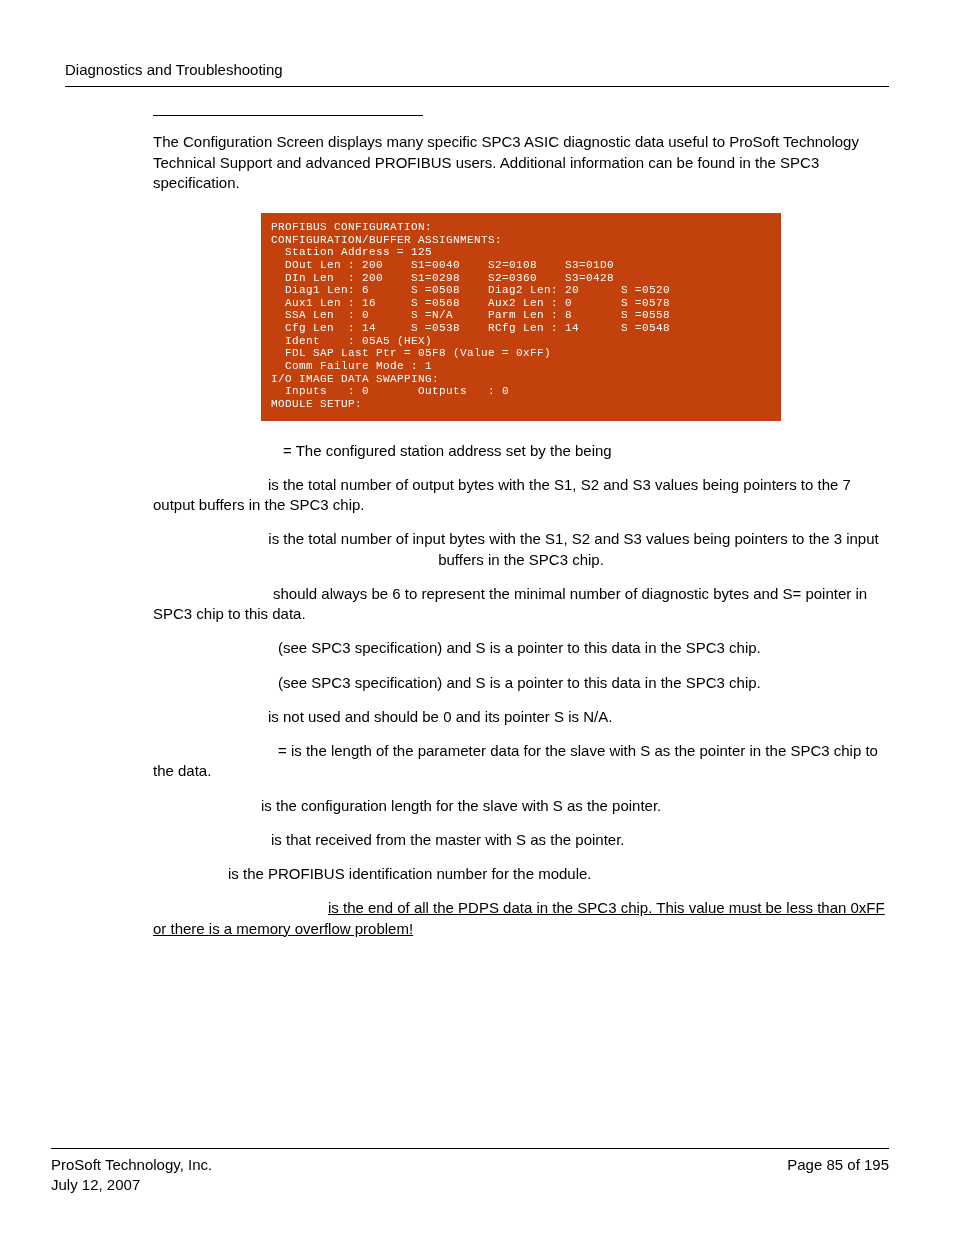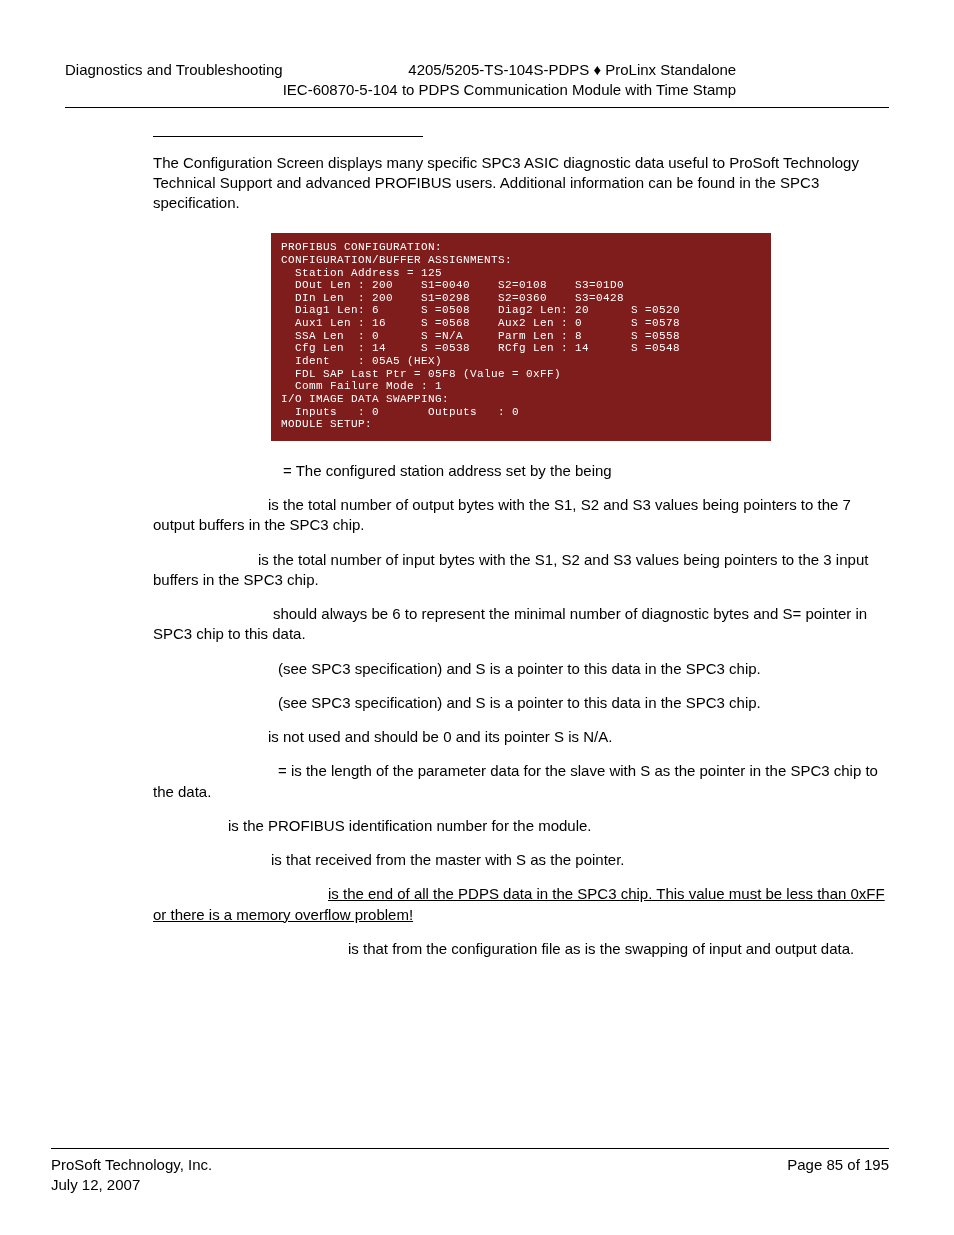--- a/index.html
+++ b/index.html
@@ -41,26 +41,26 @@
     margin: 0 0 16px 0;
   }
   .intro {
     font-size: 15px;
     line-height: 1.35;
     margin-bottom: 20px;
   }
   .terminal {
     margin: 0 auto 20px auto;
     width: 490px;
-    background: #7f1d1d;
+    background: #c2410c;
     color: #fff;
     font-family: "Courier New", monospace;
     font-size: 11px;
     line-height: 1.15;
-    padding: 8px 0 10px 10px;
+    padding: 8px 20px 10px 10px;
     white-space: pre;
     letter-spacing: 0.4px;
   }
   .defs p {
     margin: 0 0 14px 0;
     line-height: 1.35;
   }
   .footer {
     position: absolute;
     bottom: 40px;
@@ -78,24 +78,20 @@
     font-size: 15px;
     line-height: 1.35;
   }
 </style>
 </head>
 <body>
 
 <div class="page">
   <div class="header">
     <div class="header-left">Diagnostics and Troubleshooting</div>
-    <div class="header-right">
-      <div>4205/5205-TS-104S-PDPS ♦ ProLinx Standalone</div>
-      <div>IEC-60870-5-104 to PDPS Communication Module with Time Stamp</div>
-    </div>
   </div>
   <hr class="header-rule">
 
   <div class="content">
     <hr class="small-rule">
     <div class="intro">The Configuration Screen displays many specific SPC3 ASIC diagnostic data useful to ProSoft Technology Technical Support and advanced PROFIBUS users. Additional information can be found in the SPC3 specification.</div>
 
     <div class="terminal">PROFIBUS CONFIGURATION:
 CONFIGURATION/BUFFER ASSIGNMENTS:
   Station Address = 125
@@ -108,30 +104,30 @@
   Ident    : 05A5 (HEX)
   FDL SAP Last Ptr = 05F8 (Value = 0xFF)
   Comm Failure Mode : 1
 I/O IMAGE DATA SWAPPING:
   Inputs   : 0       Outputs   : 0
 MODULE SETUP:</div>
 
     <div class="defs">
       <p style="text-indent:130px;"><span> = The configured station address set by the being</span></p>
       <p style="text-indent:115px;"><span> is the total number of output bytes with the S1, S2 and S3 values being pointers to the 7 output buffers in the SPC3 chip.</span></p>
-      <p style="text-indent:105px;"><span> is the total number of input bytes with the S1, S2 and S3 values being pointers to the 3 input buffers in the SPC3 chip.</span></p>
+      <p style="text-indent:105px;text-align:center;"><span> is the total number of input bytes with the S1, S2 and S3 values being pointers to the 3 input buffers in the SPC3 chip.</span></p>
       <p style="text-indent:120px;"><span> should always be 6 to represent the minimal number of diagnostic bytes and S= pointer in SPC3 chip to this data.</span></p>
       <p style="text-indent:125px;"><span> (see SPC3 specification) and S is a pointer to this data in the SPC3 chip.</span></p>
       <p style="text-indent:125px;"><span> (see SPC3 specification) and S is a pointer to this data in the SPC3 chip.</span></p>
       <p style="text-indent:115px;"><span> is not used and should be 0 and its pointer S is N/A.</span></p>
       <p style="text-indent:125px;"><span> = is the length of the parameter data for the slave with S as the pointer in the SPC3 chip to the data.</span></p>
+      <p style="text-indent:108px;"><span> is the configuration length for the slave with S as the pointer.</span></p>
+      <p style="text-indent:118px;"><span> is that received from the master with S as the pointer.</span></p>
       <p style="text-indent:75px;"><span> is the PROFIBUS identification number for the module.</span></p>
-      <p style="text-indent:118px;"><span> is that received from the master with S as the pointer.</span></p>
       <p style="text-indent:175px;text-decoration:underline;"><span> is the end of all the PDPS data in the SPC3 chip.  This value must be less than 0xFF or there is a memory overflow problem!</span></p>
-      <p style="text-indent:195px;"><span> is that from the configuration file as is the swapping of input and output data.</span></p>
     </div>
   </div>
 
   <div class="footer">
     <hr class="footer-rule">
     <div class="footer-row">
       <div>
         <div>ProSoft Technology, Inc.</div>
         <div>July 12, 2007</div>
       </div>

